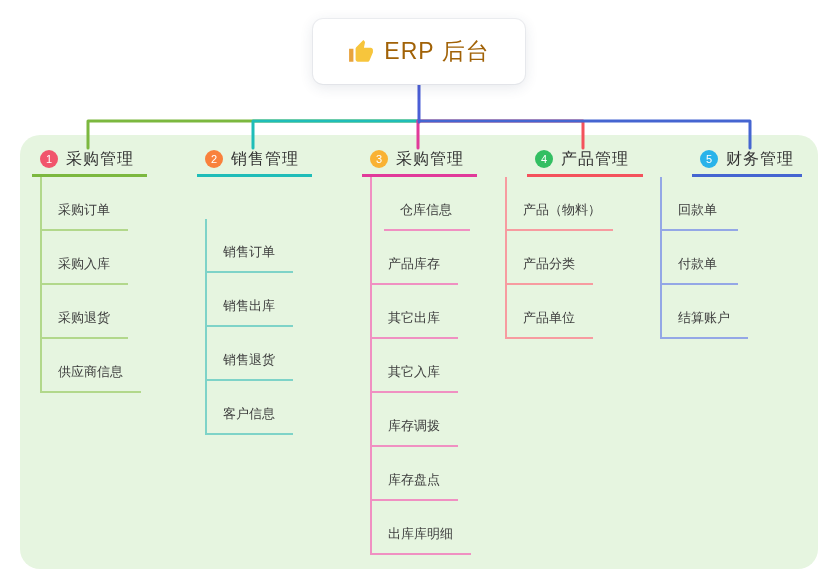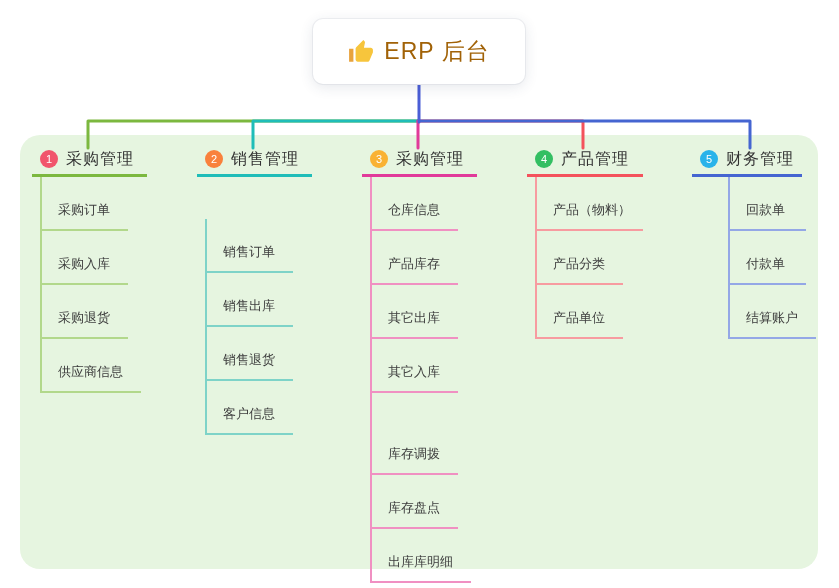--- a/index.html
+++ b/index.html
@@ -107,23 +107,23 @@
   .item.w6 { width: 106px; }
 
   
   .b1 .branch-header { left: 32px;  width: 115px; }
   .b1 .branch-items  { left: 40px; }
   .b2 .branch-header { left: 197px; width: 115px; }
   .b2 .branch-items  { left: 205px; margin-top: 42px; }
   .b3 .branch-header { left: 362px; width: 115px; }
   .b3 .branch-items  { left: 370px; }
   .b4 .branch-header { left: 527px; width: 116px; }
-  .b4 .branch-items  { left: 535px; }
+  .b4 .branch-items  { left: 505px; }
   .b5 .branch-header { left: 692px; width: 110px; }
-  .b5 .branch-items  { left: 728px; }
+  .b5 .branch-items  { left: 660px; }
 </style>
 </head>
 <body>
 
 <div class="stage">
 
   <div class="panel" style="background-color: rgb(230, 245, 224);"></div>
 
   <svg class="connectors" viewBox="0 0 839 588">
     <path d="M418 121 H88 V148" style="stroke: rgb(124, 184, 63);"></path>
@@ -169,25 +169,25 @@
       <div class="item" style="border-bottom-color: rgb(126, 211, 200);">客户信息</div>
     </div>
   </div>
 
   <div class="branch b3">
     <div class="branch-header" style="border-bottom-color: rgb(225, 58, 154);">
       <span class="badge" style="background-color: rgb(249, 178, 52);">3</span>
       <span class="branch-label">采购管理</span>
     </div>
     <div class="branch-items" style="border-left-color: rgb(240, 144, 194);">
-      <div class="item" style="border-bottom-color: rgb(240, 144, 194);">仓库信息</div>
+      <div class="item" style="border-bottom-color: rgb(240, 144, 194); margin-left: 12px;">仓库信息</div>
       <div class="item" style="border-bottom-color: rgb(240, 144, 194);">产品库存</div>
       <div class="item" style="border-bottom-color: rgb(240, 144, 194);">其它出库</div>
       <div class="item" style="border-bottom-color: rgb(240, 144, 194);">其它入库</div>
-      <div class="item" style="border-bottom-color: rgb(240, 144, 194); margin-top: 28px;">库存调拨</div>
+      <div class="item" style="border-bottom-color: rgb(240, 144, 194);">库存调拨</div>
       <div class="item" style="border-bottom-color: rgb(240, 144, 194);">库存盘点</div>
       <div class="item w5" style="border-bottom-color: rgb(240, 144, 194);">出库库明细</div>
     </div>
   </div>
 
   <div class="branch b4">
     <div class="branch-header" style="border-bottom-color: rgb(244, 82, 92);">
       <span class="badge" style="background-color: rgb(51, 191, 98);">4</span>
       <span class="branch-label">产品管理</span>
     </div>

